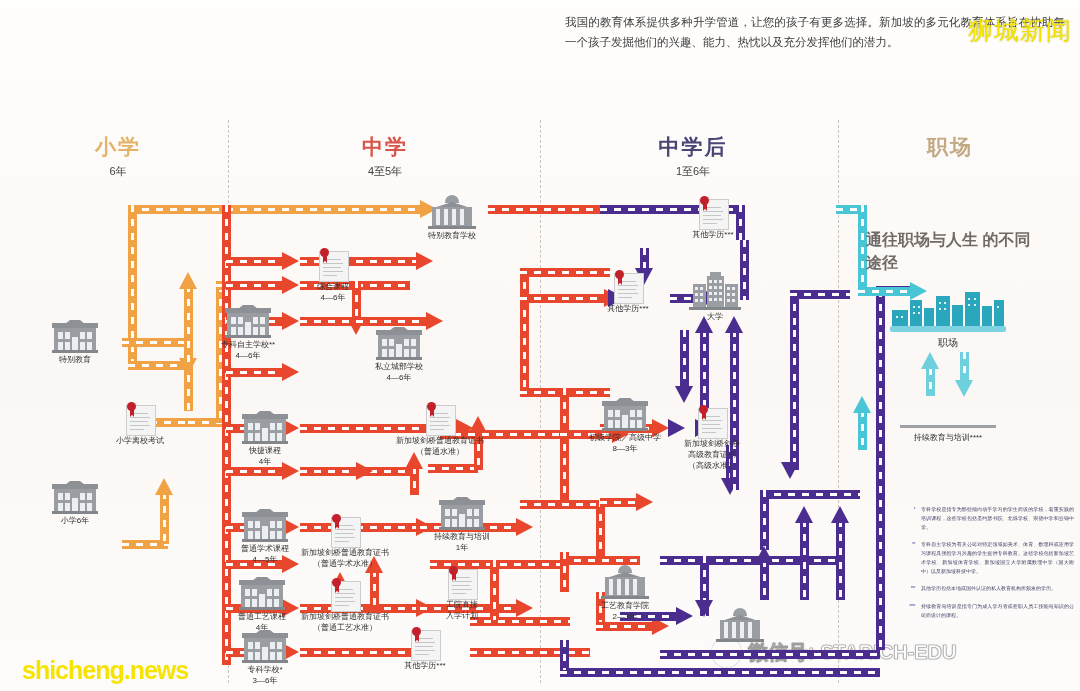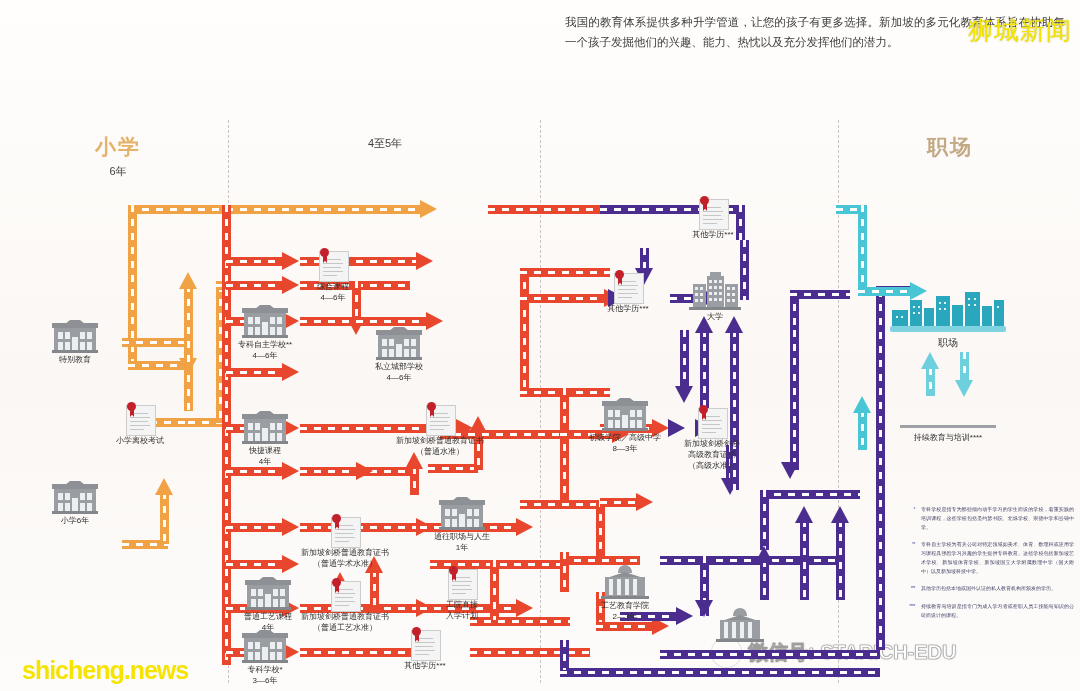--- a/index.html
+++ b/index.html
@@ -159,21 +159,26 @@
 
   <div class="colsep" style="left:228px"></div>
   <div class="colsep" style="left:540px"></div>
   <div class="colsep" style="left:838px"></div>
 
   <div class="colhead" style="left:38px;top:133px">
     <div class="ch-main" style="color:#e3b36a">小学</div>
     <div class="ch-sub">6年</div>
   </div>
   <div class="colhead" style="left:305px;top:133px">
+    <div class="ch-main" style="color:#d9544a">中学</div>
     <div class="ch-sub">4至5年</div>
+  </div>
+  <div class="colhead" style="left:613px;top:133px">
+    <div class="ch-main" style="color:#4b4576">中学后</div>
+    <div class="ch-sub">1至6年</div>
   </div>
   <div class="colhead" style="left:870px;top:133px">
     <div class="ch-main" style="color:#c2a883">职场</div>
     <div class="ch-sub"></div>
   </div>
 
   <div id="routes">
       <div class="seg h" style="left: 128px; top: 205px; width: 300px; background: rgb(240, 162, 68);">
         <i class="dash"></i>
       </div>
@@ -612,21 +617,21 @@
       <i class="ln" style="top:19px;width:18px"></i>
         <i class="ln" style="top:23px;width:20px"></i>
       <i class="ln" style="top:27px;width:14px"></i>
         <i class="seal"></i>
         <i class="rib"></i>
     </span>
     <span class="lbl">综合课程
 4—6年</span>
   </div>
 
-  <div class="node" style="left:265px;top:305px">
+  <div class="node" style="left:248px;top:305px">
     <span class="ic school">
       <i class="roof2"></i>
         <i class="roof"></i>
         <i class="body"></i>
       <i class="win" style="left:6px;top:12px;width:5px;height:7px"></i>
       <i class="win" style="left:13px;top:12px;width:5px;height:7px"></i>
       <i class="win" style="left:28px;top:12px;width:5px;height:7px"></i>
       <i class="win" style="left:35px;top:12px;width:5px;height:7px"></i>
       <i class="win" style="left:6px;top:22px;width:5px;height:8px"></i>
       <i class="win" style="left:13px;top:22px;width:5px;height:8px"></i>
@@ -652,20 +657,33 @@
       <i class="win" style="left:13px;top:22px;width:5px;height:8px"></i>
       <i class="win" style="left:20px;top:17px;width:6px;height:13px"></i>
       <i class="win" style="left:28px;top:22px;width:5px;height:8px"></i>
       <i class="win" style="left:35px;top:22px;width:5px;height:8px"></i>
         <i class="base"></i>
     </span>
     <span class="lbl">私立城部学校
 4—6年</span>
   </div>
 
+  <div class="node" style="left:452px;top:195px">
+    <span class="ic hall">
+      <i class="dome"></i>
+        <i class="ped"></i>
+        <i class="body"></i>
+      <i class="col" style="left:8px"></i>
+        <i class="col" style="left:16px"></i>
+      <i class="col" style="left:24px"></i>
+        <i class="col" style="left:32px"></i>
+      <i class="base"></i>
+    </span>
+    <span class="lbl">特别教育学校</span>
+  </div>
 
   <div class="node" style="left:265px;top:411px">
     <span class="ic school">
       <i class="roof2"></i>
         <i class="roof"></i>
         <i class="body"></i>
       <i class="win" style="left:6px;top:12px;width:5px;height:7px"></i>
       <i class="win" style="left:13px;top:12px;width:5px;height:7px"></i>
       <i class="win" style="left:28px;top:12px;width:5px;height:7px"></i>
       <i class="win" style="left:35px;top:12px;width:5px;height:7px"></i>
@@ -689,20 +707,39 @@
       <i class="ln" style="top:19px;width:18px"></i>
         <i class="ln" style="top:23px;width:20px"></i>
       <i class="ln" style="top:27px;width:14px"></i>
         <i class="seal"></i>
         <i class="rib"></i>
     </span>
     <span class="lbl">新加坡剑桥普通教育证书
 （普通水准）</span>
   </div>
 
+  <div class="node" style="left:265px;top:509px">
+    <span class="ic school">
+      <i class="roof2"></i>
+        <i class="roof"></i>
+        <i class="body"></i>
+      <i class="win" style="left:6px;top:12px;width:5px;height:7px"></i>
+      <i class="win" style="left:13px;top:12px;width:5px;height:7px"></i>
+      <i class="win" style="left:28px;top:12px;width:5px;height:7px"></i>
+      <i class="win" style="left:35px;top:12px;width:5px;height:7px"></i>
+      <i class="win" style="left:6px;top:22px;width:5px;height:8px"></i>
+      <i class="win" style="left:13px;top:22px;width:5px;height:8px"></i>
+      <i class="win" style="left:20px;top:17px;width:6px;height:13px"></i>
+      <i class="win" style="left:28px;top:22px;width:5px;height:8px"></i>
+      <i class="win" style="left:35px;top:22px;width:5px;height:8px"></i>
+        <i class="base"></i>
+    </span>
+    <span class="lbl">普通学术课程
+4—5年</span>
+  </div>
 
   <div class="node" style="left:345px;top:514px">
     <span class="ic cert">
       <i class="pg"></i>
         <i class="ln" style="top:11px;width:18px"></i>
         <i class="ln" style="top:15px;width:20px"></i>
       <i class="ln" style="top:19px;width:18px"></i>
         <i class="ln" style="top:23px;width:20px"></i>
       <i class="ln" style="top:27px;width:14px"></i>
         <i class="seal"></i>
@@ -721,25 +758,25 @@
       <i class="win" style="left:13px;top:12px;width:5px;height:7px"></i>
       <i class="win" style="left:28px;top:12px;width:5px;height:7px"></i>
       <i class="win" style="left:35px;top:12px;width:5px;height:7px"></i>
       <i class="win" style="left:6px;top:22px;width:5px;height:8px"></i>
       <i class="win" style="left:13px;top:22px;width:5px;height:8px"></i>
       <i class="win" style="left:20px;top:17px;width:6px;height:13px"></i>
       <i class="win" style="left:28px;top:22px;width:5px;height:8px"></i>
       <i class="win" style="left:35px;top:22px;width:5px;height:8px"></i>
         <i class="base"></i>
     </span>
-    <span class="lbl">通往职场与人生
+    <span class="lbl">持续教育与培训
 1年</span>
   </div>
 
-  <div class="node" style="left:268px;top:577px">
+  <div class="node" style="left:262px;top:577px">
     <span class="ic school">
       <i class="roof2"></i>
         <i class="roof"></i>
         <i class="body"></i>
       <i class="win" style="left:6px;top:12px;width:5px;height:7px"></i>
       <i class="win" style="left:13px;top:12px;width:5px;height:7px"></i>
       <i class="win" style="left:28px;top:12px;width:5px;height:7px"></i>
       <i class="win" style="left:35px;top:12px;width:5px;height:7px"></i>
       <i class="win" style="left:6px;top:22px;width:5px;height:8px"></i>
       <i class="win" style="left:13px;top:22px;width:5px;height:8px"></i>
@@ -937,20 +974,22 @@
         <i class="ped"></i>
         <i class="body"></i>
       <i class="col" style="left:8px"></i>
         <i class="col" style="left:16px"></i>
       <i class="col" style="left:24px"></i>
         <i class="col" style="left:32px"></i>
       <i class="base"></i>
     </span>
   </div>
 
+  <div class="tagline">通往职场与人生
+的不同途径</div>
 
   <div class="city">
     <i class="b" style="left:2px;width:16px;height:16px"></i>
     <i class="b" style="left:20px;width:12px;height:26px"></i>
     <i class="b" style="left:34px;width:10px;height:18px"></i>
     <i class="b" style="left:46px;width:14px;height:30px"></i>
     <i class="b" style="left:62px;width:11px;height:21px"></i>
     <i class="b" style="left:75px;width:15px;height:34px"></i>
     <i class="b" style="left:92px;width:10px;height:20px"></i>
     <i class="b" style="left:104px;width:10px;height:26px"></i>

